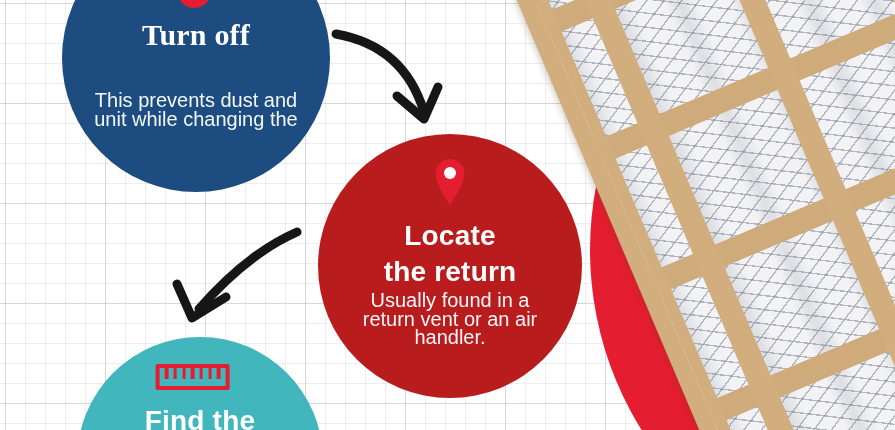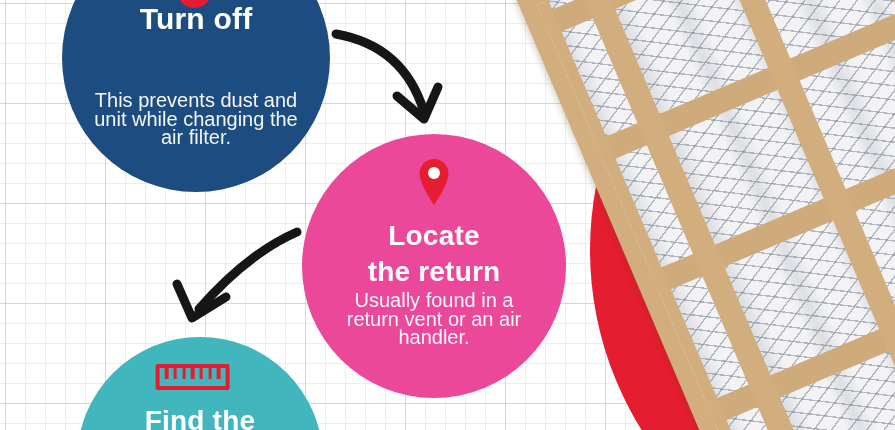--- a/index.html
+++ b/index.html
@@ -68,30 +68,30 @@
   }
 
   
   .step {
     position: absolute;
     border-radius: 50%;
     color: #ffffff;
     text-align: center;
   }
   .step1 { left: 62px;  top: -76px; width: 268px; height: 268px; background: #1d4c80; }
-  .step2 { left: 302px; top: 134px; width: 264px; height: 264px; background: #ec4899; }
+  .step2 { left: 318px; top: 134px; width: 264px; height: 264px; background: #b91c1c; }
   .step3 { left: 77px;  top: 337px; width: 246px; height: 246px; background: #41b7bd; }
 
   .step-title {
     position: absolute;
     left: 0; right: 0;
     font-weight: 700;
     letter-spacing: 0.2px;
   }
-  .step1 .step-title { top: 76px;  font-size: 30px; line-height: 37px; }
+  .step1 .step-title { top: 92px;  font-size: 30px; line-height: 37px; font-family: Liberation Serif, serif; }
   .step2 .step-title { top: 84px;  font-size: 28px; line-height: 36px; }
   .step3 .step-title { top: 66px;  font-size: 28px; line-height: 36px; }
 
   .step-desc {
     position: absolute;
     left: 20px; right: 20px;
     font-size: 20px;
     line-height: 18.5px;
     font-weight: 400;
     color: #f2f6f9;
@@ -160,21 +160,20 @@
   </div>
 
   <div class="step step1">
     <div class="power-badge"></div>
     <div class="step-title">
       <span>Turn off</span><br>
     </div>
     <div class="step-desc">
       <div>This prevents dust and</div>
       <div>unit while changing the</div>
-      <div>air filter.</div>
     </div>
   </div>
 
   <div class="step step2">
     <div class="pin-wrap">
       <svg width="32" height="50" viewBox="0 0 32 50" aria-hidden="true">
         <path d="M16 1 C8 1 1.5 7.6 1.5 15.6 C1.5 26.5 16 47 16 47 C16 47 30.5 26.5 30.5 15.6 C30.5 7.6 24 1 16 1 Z" fill="#e51d30"></path>
         <circle cx="16" cy="15" r="6" fill="#ffffff"></circle>
       </svg>
     </div>

